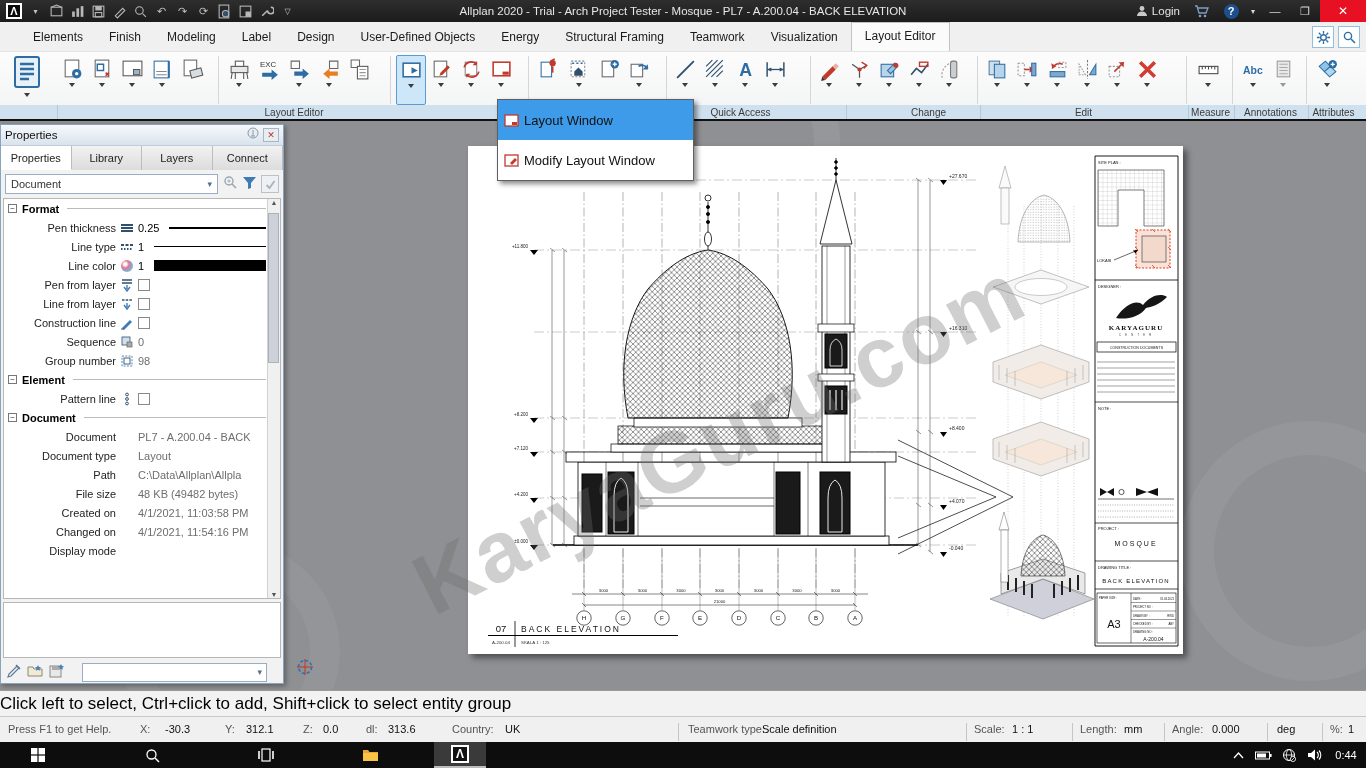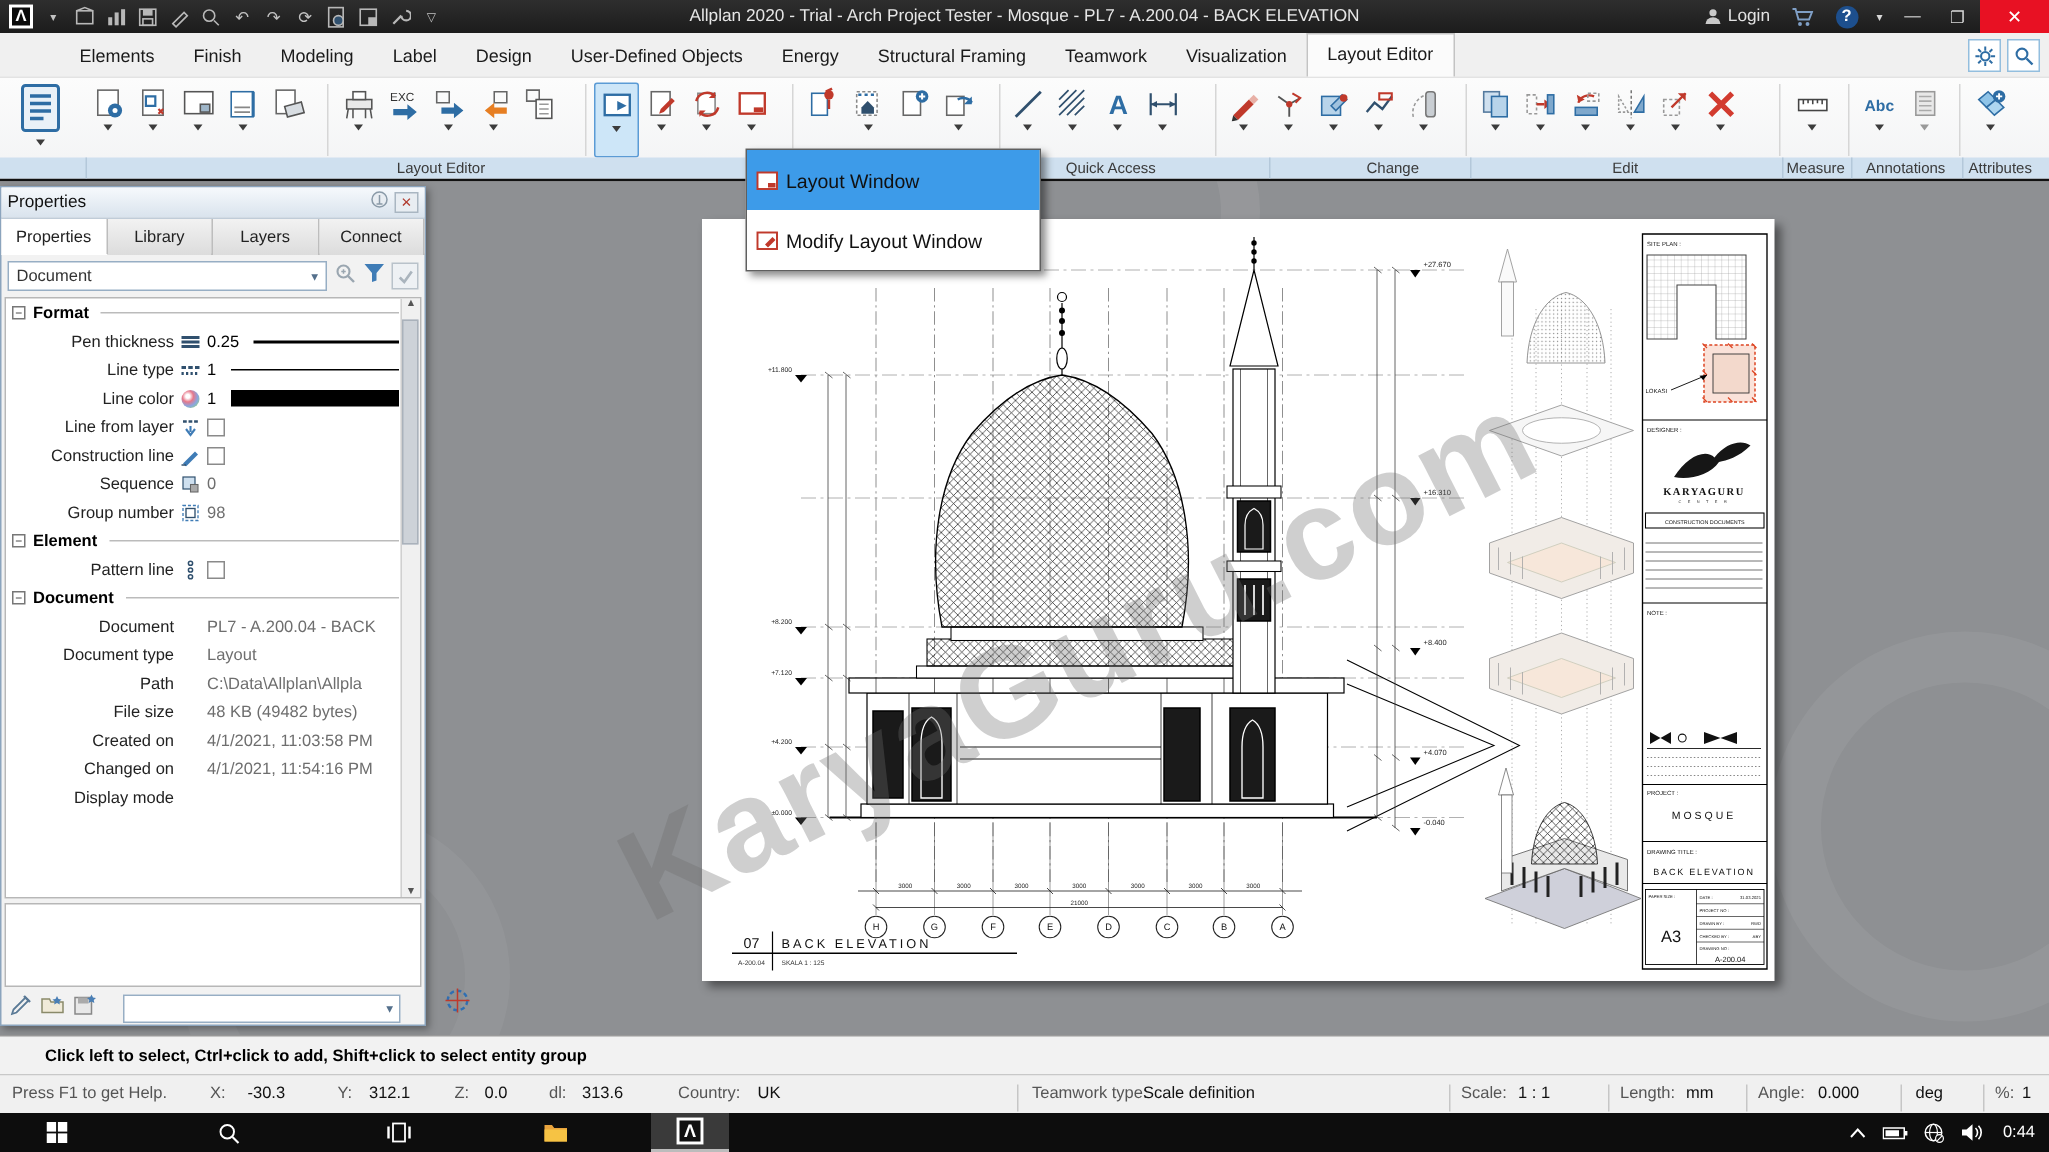--- a/index.html
+++ b/index.html
@@ -9,21 +9,21 @@
   
   #titlebar{position:absolute;top:0;left:0;width:1366px;height:22px;background:linear-gradient(#2e2e2e,#1c1c1c);display:flex;align-items:center}
   .qa{display:flex;align-items:center;gap:6px;padding-left:6px}
   .qaic{width:15px;height:15px;display:flex;align-items:center;justify-content:center;color:#c2c2c2;font-size:11px}
   .alogo{width:16px;height:16px;border:2px solid #fff;background:#0a0a0a;color:#fff;font-weight:bold;font-size:11px;display:flex;align-items:center;justify-content:center}
   #tb-title{position:absolute;left:50%;transform:translateX(-50%);color:#e6e6e6;font-size:11.5px;white-space:nowrap}
   #tb-right{position:absolute;right:0;top:0;height:22px;display:flex;align-items:center}
   .winbtn{width:30px;height:22px;display:flex;align-items:center;justify-content:center;color:#d8d8d8;font-size:11px}
   #closebtn{width:46px;background:#e81123;color:#fff;font-size:12px}
   
-  #menubar{position:absolute;top:22px;left:0;width:1366px;height:30px;background:#f0f0f0;display:flex;align-items:flex-end;padding-left:40px;border-bottom:1px solid #e3e3e3}
+  #menubar{position:absolute;top:22px;left:0;width:1366px;height:30px;background:#f0f0f0;display:flex;align-items:flex-end;padding-left:20px;border-bottom:1px solid #e3e3e3}
   .mitem{font-size:12px;color:#1a1a1a;padding:6px 13px 7px;white-space:nowrap}
   .mitem.active{background:#fbfbfb;border:1px solid #c3c3c3;border-bottom:none;padding-bottom:8px}
   #mb-right{position:absolute;right:6px;top:4px;display:flex;gap:4px}
   .mbbtn{width:22px;height:22px;border:1px solid #93bede;background:#fff;display:flex;align-items:center;justify-content:center}
   
   #ribbon{position:absolute;top:52px;left:0;width:1366px;height:69px;background:linear-gradient(#fcfcfc,#f2f3f4);border-bottom:2px solid #111}
   .g{position:absolute;top:3px;display:flex}
   .tb{width:30px;height:50px;display:flex;flex-direction:column;align-items:center;padding-top:3px}
   .tb svg{width:23px;height:23px}
   .car{width:0;height:0;border-left:3.5px solid transparent;border-right:3.5px solid transparent;border-top:4px solid #3c3c3c;margin-top:2px}
@@ -67,21 +67,21 @@
   .lns.thin{height:1px}
   .swt{flex:1;height:11px;background:#000;margin:0 14px 0 10px}
   #pscroll{position:absolute;right:0;top:0;width:13px;height:100%;background:#f0f0f0;border-left:1px solid #d0d0d0;display:flex;flex-direction:column;align-items:center;justify-content:space-between;font-size:7px;color:#555}
   #pthumb{position:absolute;right:1px;top:14px;width:11px;height:150px;background:#cdd2d8;border:1px solid #aab2bb}
   #pdesc{margin:3px 2px 0;height:56px;background:#fff;border:1px solid #b7b7b7}
   #pfoot{height:24px;display:flex;align-items:center;gap:5px;padding:0 6px;margin-top:2px}
   #pfcombo{width:185px;height:19px;border:1px solid #97aec4;background:#fff;display:flex;align-items:center;margin-left:12px}
   #pfcombo .chev{margin-left:auto;color:#54708c;font-size:9px;padding-right:4px}
   
   #promptbar{position:absolute;top:690px;left:0;width:1366px;height:27px;background:#f2f2f2;border-top:1px solid #9a9a9a;border-bottom:1px solid #c8c8c8;display:flex;align-items:center}
-  #promptbar span{margin-left:30px;font-size:11px;font-weight:bold;color:#000}
+  #promptbar span{font-size:17px;font-weight:normal;color:#000}
   #statusbar{position:absolute;top:717px;left:0;width:1366px;height:25px;background:#f0f0f0;font-size:11px}
   #statusbar .lab{color:#555}
   #statusbar .val{color:#111}
   #statusbar span{position:absolute;top:6px;white-space:nowrap}
   .ssep{position:absolute;top:3px;width:1px;height:18px;background:#c6c6c6}
   
   #taskbar{position:absolute;top:742px;left:0;width:1366px;height:26px;background:#0d0d0d;display:flex;align-items:center}
   .tkbtn{position:absolute;top:0;width:48px;height:26px;display:flex;align-items:center;justify-content:center}
   .tkbtn.active{background:#3a3a3a;border-bottom:2px solid #bcbcbc}
   .tray{position:absolute;top:0;height:26px;display:flex;align-items:center;justify-content:center;color:#fff}
@@ -879,20 +879,30 @@
           <span class="pval">1</span>
           <span class="lns thin"></span>
         </div>
       <div class="prow">
           <span class="plab">Line color</span>
           <span class="pico">
             <span style="width:12px;height:12px;border-radius:50%;background:radial-gradient(circle at 35% 35%,#fff 12%,#e7788a 34%,#8aa5e0 60%,#8fd08a 85%)"></span>
           </span>
           <span class="pval">1</span>
           <span class="swt"></span>
+        </div>
+      <div class="prow">
+          <span class="plab">Pen from layer</span>
+          <span class="pico">
+            <svg width="14" height="14" viewBox="0 0 14 14">
+              <path d="M2 2h10M2 5h10" stroke="#30506e" stroke-width="1.6"></path>
+              <path d="M7 7v4M4 9l3 4 3-4" fill="none" stroke="#3f7cb6" stroke-width="1.4"></path>
+            </svg>
+          </span>
+          <span class="chk"></span>
         </div>
       <div class="prow">
           <span class="plab">Line from layer</span>
           <span class="pico">
             <svg width="14" height="14" viewBox="0 0 14 14">
               <path d="M2 3h10" stroke="#30506e" stroke-width="1.6" stroke-dasharray="2.5 1.2"></path>
               <path d="M7 6v4M4 8l3 4 3-4" fill="none" stroke="#3f7cb6" stroke-width="1.4"></path>
             </svg>
           </span>
           <span class="chk"></span>

